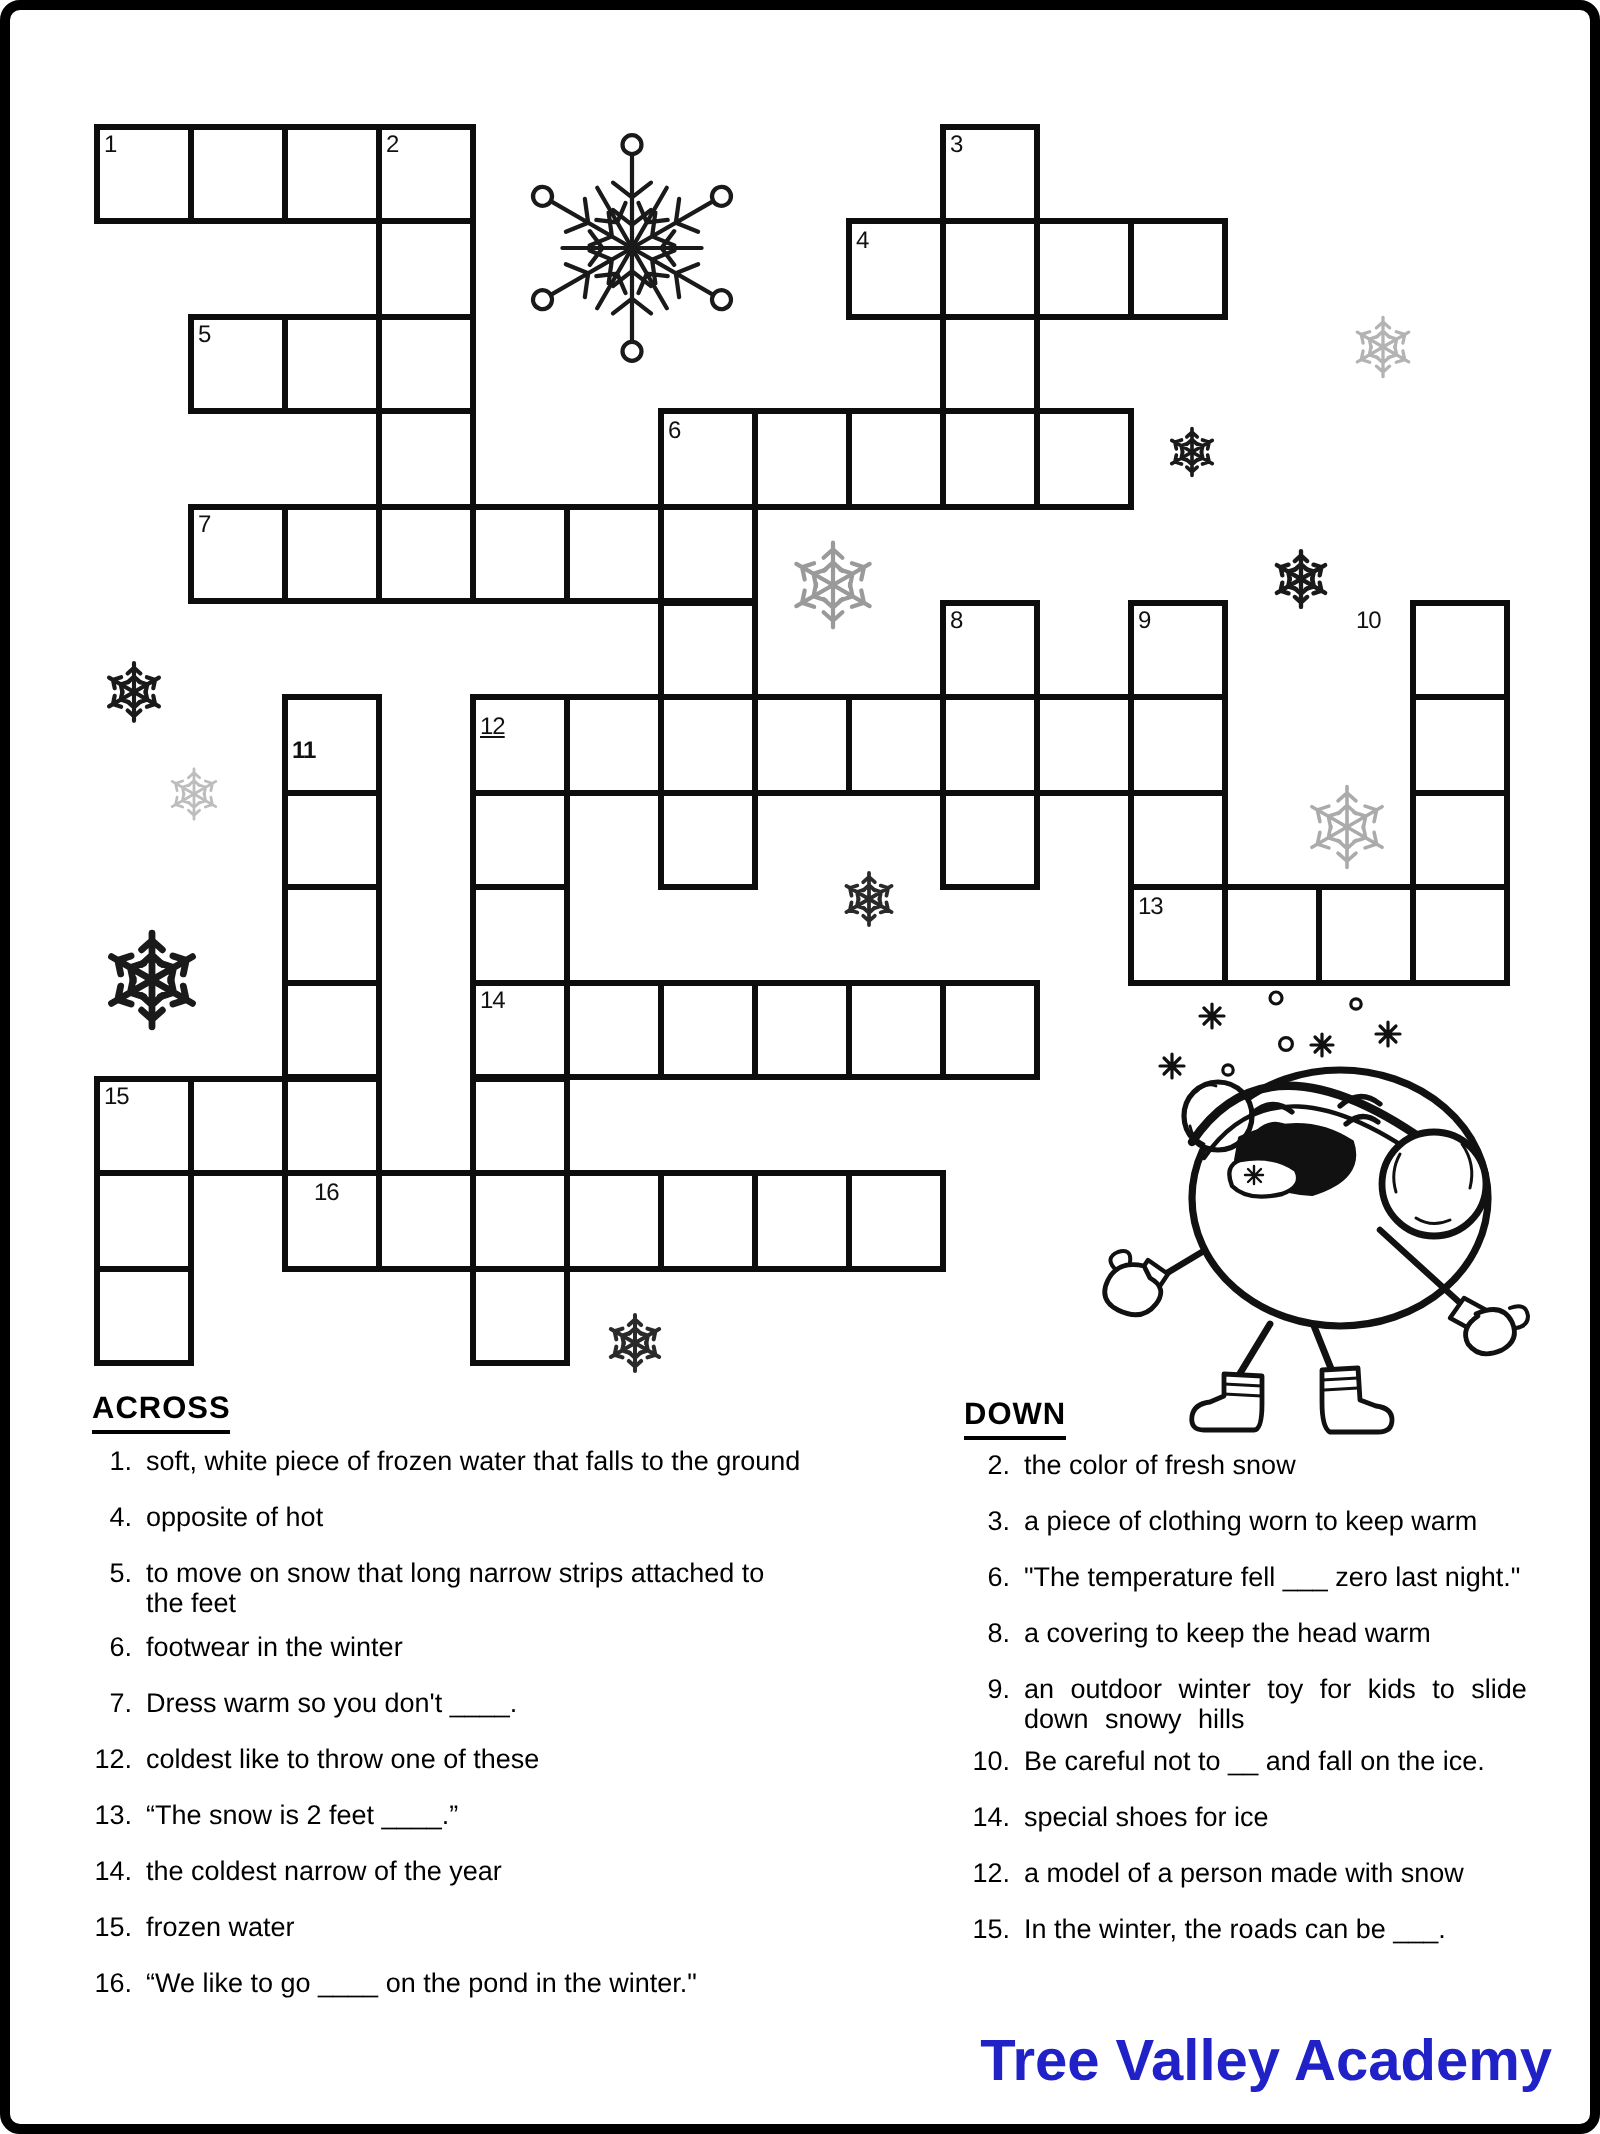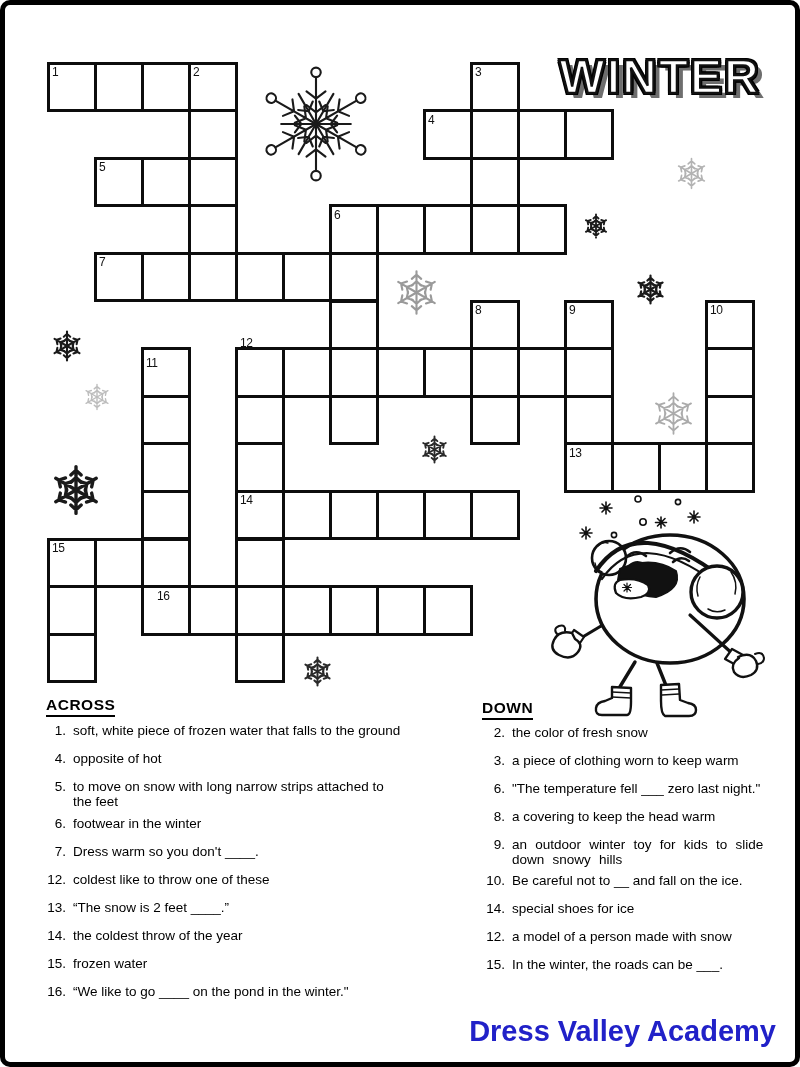--- a/index.html
+++ b/index.html
@@ -100,21 +100,20 @@
         <g transform="rotate(270)">
             <path d="M0,0 L0,-33 M-8,-20 L0,-14 M8,-20 L0,-14"></path>
           </g>
         <g transform="rotate(330)">
             <path d="M0,0 L0,-33 M-8,-20 L0,-14 M8,-20 L0,-14"></path>
           </g>
       </g>
     </defs>
   </svg>
 
-  <h1 class="title">WINTER</h1>
 
   <div class="grid-layer">
       <div class="cell" style="left: 46.5px; top: 61.5px; width: 50px; height: 50.6px;"></div>
       <div class="cell" style="left: 93.5px; top: 61.5px; width: 50px; height: 50.6px;"></div>
       <div class="cell" style="left: 140.5px; top: 61.5px; width: 50px; height: 50.6px;"></div>
       <div class="cell" style="left: 187.5px; top: 61.5px; width: 50px; height: 50.6px;"></div>
       <div class="cell" style="left: 469.5px; top: 61.5px; width: 50px; height: 50.6px;"></div>
       <div class="cell" style="left: 187.5px; top: 109.1px; width: 50px; height: 50.6px;"></div>
       <div class="cell" style="left: 422.5px; top: 109.1px; width: 50px; height: 50.6px;"></div>
       <div class="cell" style="left: 469.5px; top: 109.1px; width: 50px; height: 50.6px;"></div>
@@ -185,23 +184,23 @@
       <div class="cell" style="left: 234.5px; top: 632.7px; width: 50px; height: 50.6px;"></div>
       <div class="cellnum" style="left: 52px; top: 66px;">1</div>
       <div class="cellnum" style="left: 193px; top: 66px;">2</div>
       <div class="cellnum" style="left: 475px; top: 66px;">3</div>
       <div class="cellnum" style="left: 428px; top: 113.6px;">4</div>
       <div class="cellnum" style="left: 99px; top: 161.2px;">5</div>
       <div class="cellnum" style="left: 334px; top: 208.8px;">6</div>
       <div class="cellnum" style="left: 99px; top: 256.4px;">7</div>
       <div class="cellnum" style="left: 475px; top: 304px;">8</div>
       <div class="cellnum" style="left: 569px; top: 304px;">9</div>
-      <div class="cellnum" style="left: 710px; top: 304px;">10</div>
-      <div class="cellnum" style="left: 146px; top: 357px;">11</div>
-      <div class="cellnum" style="left: 240px; top: 337px; text-decoration: underline;">12</div>
+      <div class="cellnum" style="left: 678px; top: 304px;">10</div>
+      <div class="cellnum" style="left: 146px; top: 369px; font-weight: bold;">11</div>
+      <div class="cellnum" style="left: 240px; top: 357px; text-decoration: underline;">12</div>
       <div class="cellnum" style="left: 569px; top: 446.8px;">13</div>
       <div class="cellnum" style="left: 240px; top: 494.4px;">14</div>
       <div class="cellnum" style="left: 52px; top: 542px;">15</div>
       <div class="cellnum" style="left: 157px; top: 589.6px;">16</div>
     </div>
   <div class="deco-layer">
       <svg viewBox="-55 -55 110 110" class="flake" style="left: 258px; top: 66px; width: 116px; height: 116px; color: rgb(26, 26, 26);">
         <use href="#bigflake-sym" stroke-width="2"></use>
       </svg>
       <svg viewBox="-50 -50 100 100" class="flake" style="left: 675px; top: 157px; width: 33px; height: 33px; color: rgb(179, 179, 179);">
@@ -295,42 +294,42 @@
       <div class="clue" style="top: 724px;">
         <span class="cnum">1.</span>
         <span class="ctext">soft, white piece of frozen water that falls to the ground</span>
       </div>
       <div class="clue" style="top: 752px;">
         <span class="cnum">4.</span>
         <span class="ctext">opposite of hot</span>
       </div>
       <div class="clue" style="top: 780px;">
         <span class="cnum">5.</span>
-        <span class="ctext">to move on snow with long narrow strips attached to
+        <span class="ctext">to move on snow that long narrow strips attached to
 the feet</span>
       </div>
       <div class="clue" style="top: 817px;">
         <span class="cnum">6.</span>
         <span class="ctext">footwear in the winter</span>
       </div>
       <div class="clue" style="top: 845px;">
         <span class="cnum">7.</span>
         <span class="ctext">Dress warm so you don't ____.</span>
       </div>
       <div class="clue" style="top: 873px;">
         <span class="cnum">12.</span>
         <span class="ctext">coldest like to throw one of these</span>
       </div>
       <div class="clue" style="top: 901px;">
         <span class="cnum">13.</span>
         <span class="ctext">“The snow is 2 feet ____.”</span>
       </div>
       <div class="clue" style="top: 929px;">
         <span class="cnum">14.</span>
-        <span class="ctext">the coldest throw of the year</span>
+        <span class="ctext">the coldest narrow of the year</span>
       </div>
       <div class="clue" style="top: 957px;">
         <span class="cnum">15.</span>
         <span class="ctext">frozen water</span>
       </div>
       <div class="clue" style="top: 985px;">
         <span class="cnum">16.</span>
         <span class="ctext">“We like to go ____ on the pond in the winter."</span>
       </div>
     </div>
@@ -367,14 +366,14 @@
       <div class="clue" style="top: 930px;">
         <span class="cnum">12.</span>
         <span class="ctext">a model of a person made with snow</span>
       </div>
       <div class="clue" style="top: 958px;">
         <span class="cnum">15.</span>
         <span class="ctext">In the winter, the roads can be ___.</span>
       </div>
     </div>
 
-  <div class="footer" style="color: rgb(33, 33, 200);">Dress Valley Academy</div>
+  <div class="footer" style="color: rgb(33, 33, 200);">Tree Valley Academy</div>
 </div>
 
 </body></html>

